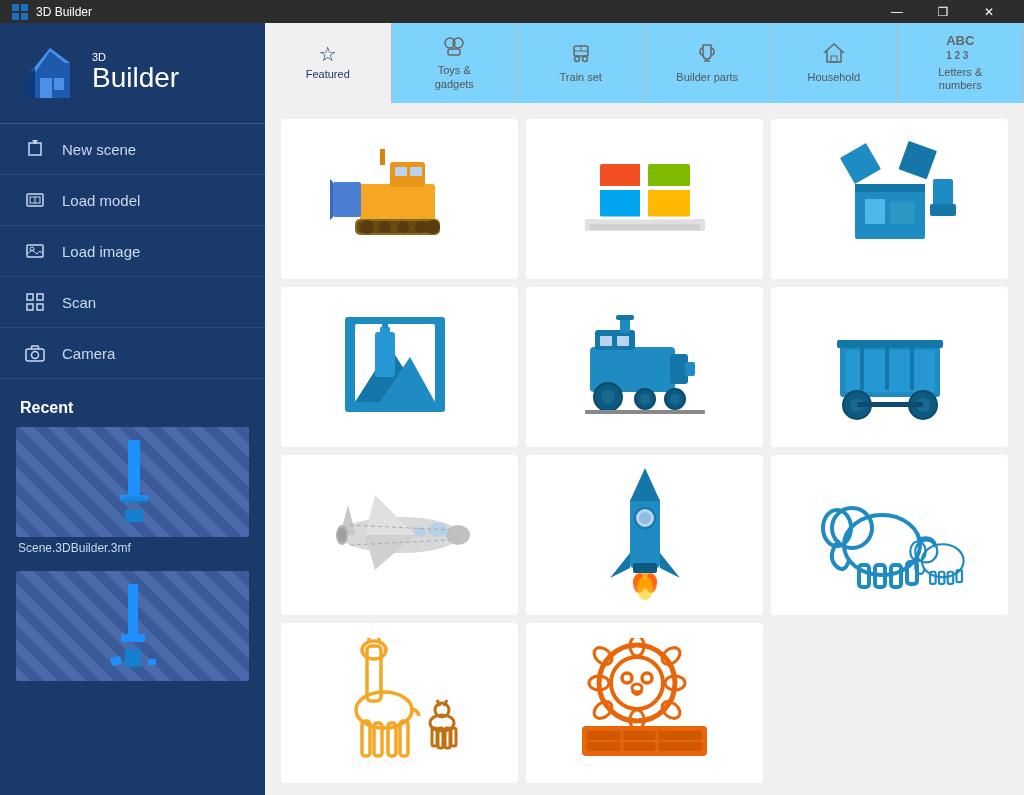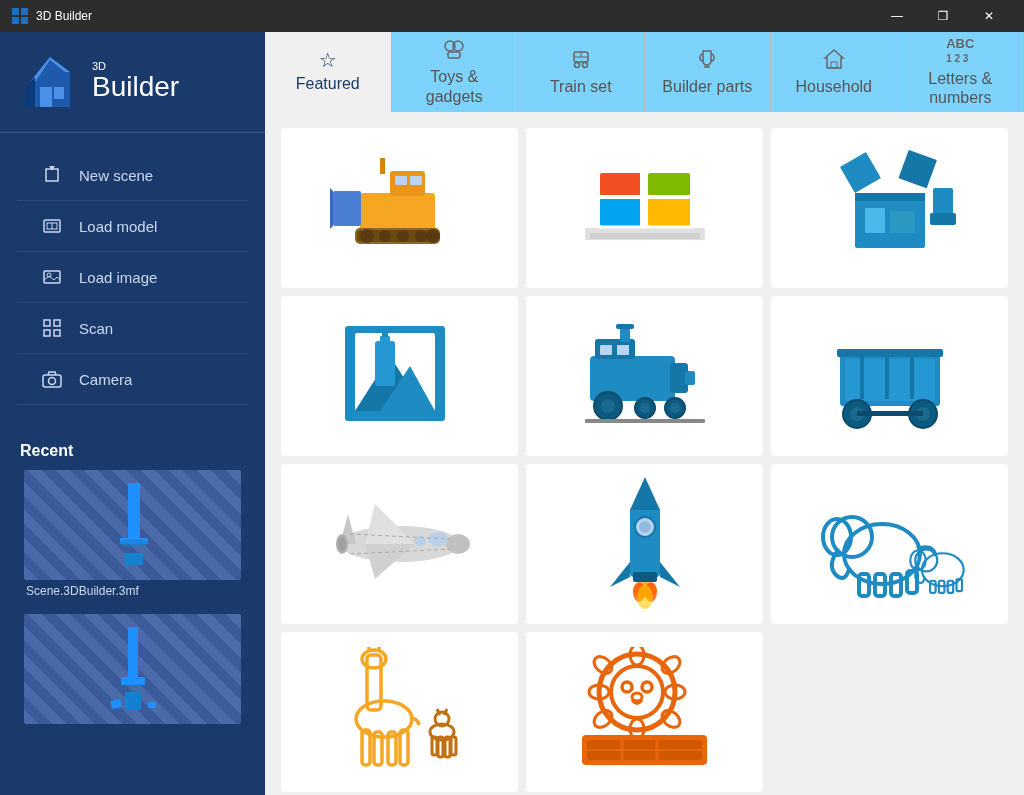--- a/index.html
+++ b/index.html
@@ -9,21 +9,21 @@
       width: 1024px;
       height: 795px;
       overflow: hidden;
       display: flex;
       flex-direction: column;
     }
 
     
     .title-bar {
       background: #2d2d2d;
-      height: 32px;
+      height: 23px;
       display: flex;
       align-items: center;
       padding: 0 12px;
       justify-content: space-between;
       flex-shrink: 0;
     }
     .title-bar-left {
       display: flex;
       align-items: center;
       gap: 8px;
@@ -86,21 +86,21 @@
       font-weight: 400;
       line-height: 1;
     }
     .logo-builder {
       font-size: 28px;
       font-weight: 300;
       line-height: 1.1;
     }
 
     .sidebar-menu {
-      padding: 17px;
+      padding: 0;
       border-top: 1px solid rgba(255,255,255,0.15);
     }
     .menu-item {
       display: flex;
       align-items: center;
       gap: 16px;
       padding: 14px 24px;
       color: #ccd9f0;
       cursor: pointer;
       font-size: 15px;
@@ -118,21 +118,21 @@
 
     .sidebar-recent {
       padding: 20px 30px 10px 20px;
       color: white;
       font-size: 16px;
       font-weight: 600;
     }
     .recent-items {
       flex: 1;
       overflow-y: auto;
-      padding: 0 24px;
+      padding: 0 16px;
     }
     .recent-item {
       margin-bottom: 12px;
       cursor: pointer;
     }
     .recent-thumb {
       width: 100%;
       height: 110px;
       background: #3a5a9a;
       border-radius: 2px;
@@ -190,21 +190,21 @@
     }
     .tab.active {
       background: #f0f0f0;
       color: #1a3a6b;
     }
     .tab-icon {
       font-size: 20px;
       line-height: 1;
     }
     .tab-label {
-      font-size: 16px;
+      font-size: 11px;
       text-align: center;
       line-height: 1.2;
     }
 
     
     .grid-area {
       flex: 1;
       overflow-y: auto;
       padding: 16px;
       background: #f0f0f0;

